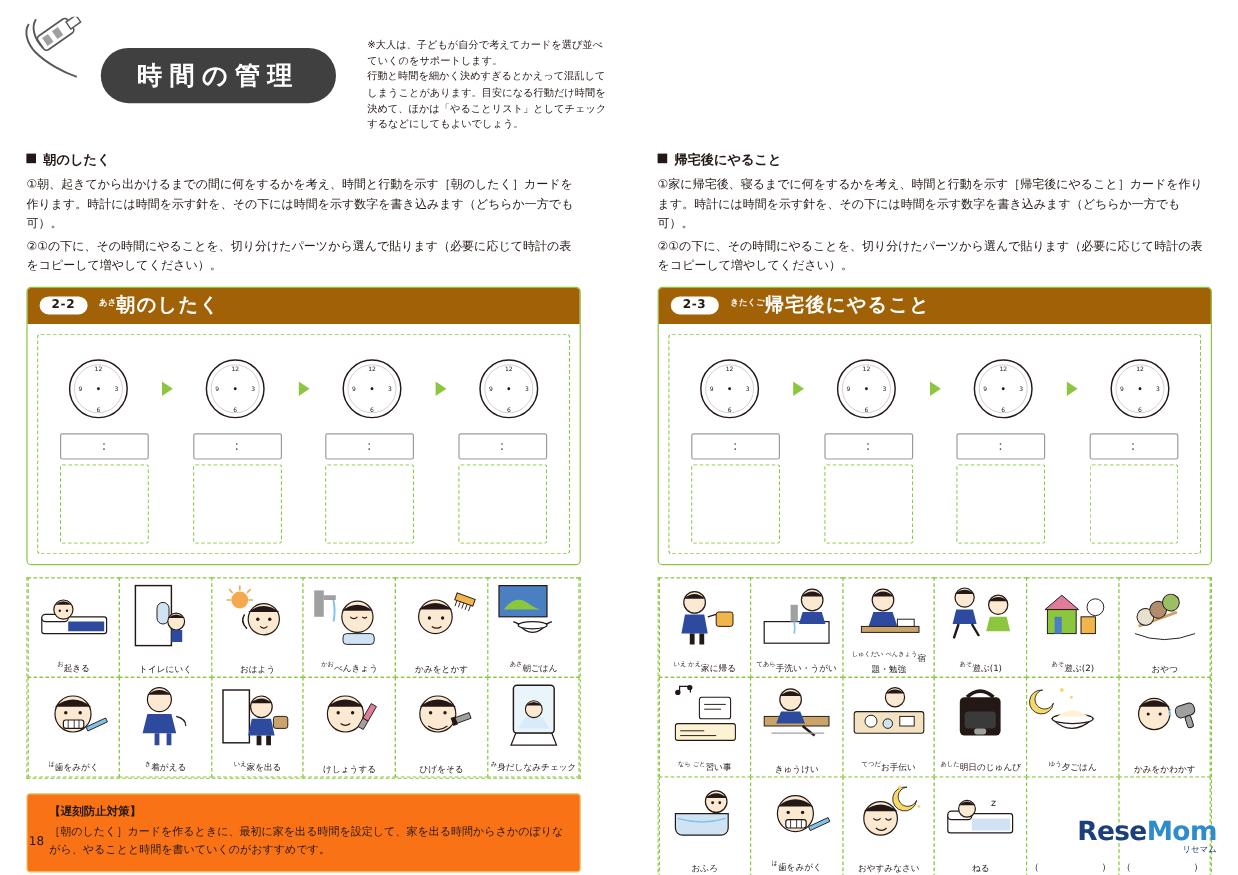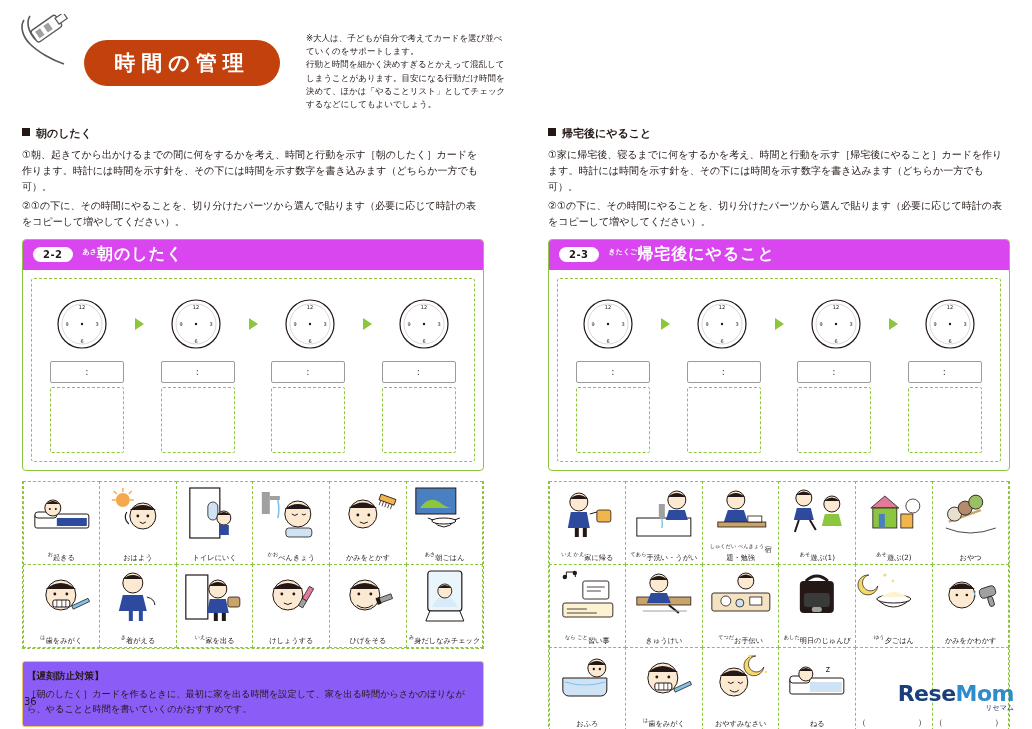--- a/index.html
+++ b/index.html
@@ -11,21 +11,21 @@
     overflow:hidden;
     color:#231815;
   }
   .page{position:absolute;inset:0;}
 
   
   .header-wrap{position:absolute;left:18px;top:14px;width:500px;height:78px;}
   .clip{position:absolute;left:0;top:0;width:76px;height:60px;}
   .title-pill{
     position:absolute;left:66px;top:26px;width:196px;height:46px;
-    background:#c2410c;border-radius:26px;
+    background:#404040;border-radius:26px;
     display:flex;align-items:center;justify-content:center;
   }
   .title-pill span{
     color:#fff;font-size:21px;letter-spacing:6px;font-weight:bold;
   }
   .header-note{
     position:absolute;left:288px;top:18px;width:200px;
     font-size:8.5px;line-height:1.55;color:#231815;
   }
 
@@ -39,21 +39,21 @@
   .sec-body{font-size:10px;line-height:1.62;margin:0;}
   .sec-body p{margin:0 0 2px 0;text-indent:0;}
 
   
   .sheet{
     position:relative;margin-top:9px;
     border:1px solid #8cc63f;border-radius:4px;
     background:#fff;
   }
   .sheet-head{
-    background:#d946ef;height:30px;border-radius:3px 3px 0 0;
+    background:#a16207;height:30px;border-radius:3px 3px 0 0;
     display:flex;align-items:center;padding-left:10px;
   }
   .badge{
     background:#fff;color:#231815;border-radius:11px;
     font-size:10px;font-weight:bold;padding:2px 10px;margin-right:10px;
     letter-spacing:.5px;
   }
   .sheet-head h3{
     margin:0;color:#fff;font-size:16px;font-weight:bold;letter-spacing:1px;
     position:relative;
@@ -98,22 +98,22 @@
   .card .art{position:absolute;left:0;top:2px;width:100%;height:58px;}
   .card .cap{
     position:absolute;left:0;bottom:3px;width:100%;text-align:center;
     font-size:7.2px;line-height:1.1;color:#231815;
   }
   .card .cap .rb{font-size:5.2px;position:relative;top:-4px;}
   .card.empty .cap{font-size:8px;letter-spacing:4px;}
 
   
   .notebox{
-    margin-top:12px;border:1px solid #e8c56a;background:#8b5cf6;
-    border-radius:3px;padding:8px 12px 10px 4px;
+    margin-top:12px;border:1px solid #e8c56a;background:#f97316;
+    border-radius:3px;padding:8px 12px 10px 18px;
   }
   .notebox h4{margin:0 0 4px 0;font-size:9.6px;font-weight:bold;}
   .notebox p{margin:0;font-size:9.2px;line-height:1.6;}
 
   
   .pageno{position:absolute;left:24px;bottom:22px;font-size:10px;color:#231815;}
   .brand{position:absolute;right:18px;bottom:16px;text-align:right;}
   .brand .rm{font-size:22px;font-weight:bold;color:#1b3f7a;letter-spacing:-0.5px;}
   .brand .rm em{font-style:normal;color:#2e8bcc;}
   .brand .sub{font-size:7px;color:#1b3f7a;margin-top:-3px;text-align:right;}
@@ -272,46 +272,46 @@
             <circle cx="23" cy="25" r="1" fill="#231815"></circle>
               <circle cx="29" cy="25" r="1" fill="#231815"></circle>
           </svg>
         </div>
         <div class="cap"><span class="rb">お</span><span>起きる</span></div>
       </div>
 
       <div class="card">
         <div class="art">
           <svg width="100%" height="100%" viewBox="0 0 70 58">
+            <rect x="10" y="4" width="30" height="50" fill="#fff" stroke="#231815" stroke-width="1.2"></rect>
+            <rect x="28" y="18" width="10" height="18" rx="5" fill="#cfe3f5" stroke="#231815" stroke-width="0.8"></rect>
+            <circle cx="44" cy="34" r="7" fill="#fce9d2" stroke="#231815" stroke-width="1"></circle>
+            <path d="M37 31 q7 -6 14 0" fill="#231815"></path>
+            <rect x="40" y="41" width="9" height="10" fill="#2e4a9e"></rect>
+          </svg>
+        </div>
+        <div class="cap"><span>トイレにいく</span></div>
+      </div>
+
+      <div class="card">
+        <div class="art">
+          <svg width="100%" height="100%" viewBox="0 0 70 58">
             <circle cx="20" cy="16" r="7" fill="#f5a94e"></circle>
             <g stroke="#f5a94e" stroke-width="1.4">
                 <path d="M20 4v4M9 16h4M31 16h-4M11 7l3 3M29 7l-3 3"></path>
               </g>
             <circle cx="40" cy="32" r="13" fill="#fce9d2" stroke="#231815" stroke-width="1"></circle>
             <path d="M27 26 q13 -10 26 0" fill="#231815"></path>
             <circle cx="35" cy="32" r="1.4" fill="#231815"></circle>
               <circle cx="45" cy="32" r="1.4" fill="#231815"></circle>
             <path d="M37 38 q3 3 6 0" stroke="#231815" fill="none" stroke-width="1"></path>
             <path d="M26 40 q-6 -6 -2 -12" stroke="#231815" fill="none" stroke-width="1.2"></path>
           </svg>
         </div>
         <div class="cap"><span>おはよう</span></div>
-      </div>
-
-      <div class="card">
-        <div class="art">
-          <svg width="100%" height="100%" viewBox="0 0 70 58">
-            <rect x="10" y="4" width="30" height="50" fill="#fff" stroke="#231815" stroke-width="1.2"></rect>
-            <rect x="28" y="18" width="10" height="18" rx="5" fill="#cfe3f5" stroke="#231815" stroke-width="0.8"></rect>
-            <circle cx="44" cy="34" r="7" fill="#fce9d2" stroke="#231815" stroke-width="1"></circle>
-            <path d="M37 31 q7 -6 14 0" fill="#231815"></path>
-            <rect x="40" y="41" width="9" height="10" fill="#2e4a9e"></rect>
-          </svg>
-        </div>
-        <div class="cap"><span>トイレにいく</span></div>
       </div>
 
       <div class="card">
         <div class="art">
           <svg width="100%" height="100%" viewBox="0 0 70 58">
             <rect x="6" y="8" width="8" height="22" fill="#9fa0a0"></rect>
             <path d="M14 12 h10 v4 h-10z" fill="#9fa0a0"></path>
             <path d="M22 16 q2 10 0 18" stroke="#7fc3e8" stroke-width="1.6" fill="none"></path>
             <circle cx="42" cy="30" r="13" fill="#fce9d2" stroke="#231815" stroke-width="1"></circle>
             <path d="M29 25 q13 -10 26 0" fill="#231815"></path>
@@ -809,19 +809,19 @@
       </div>
 
       <div class="card empty">
         <div class="art"></div>
         <div class="cap"><span>（　　　　）</span></div>
       </div>
 
     </div>
   </div>
 
-  <div class="pageno">36</div>
+  <div class="pageno">18</div>
   <div class="brand">
     <div class="rm">Rese<em>Mom</em></div>
     <div class="sub">リセマム</div>
   </div>
 
 </div>
 
 </body></html>

